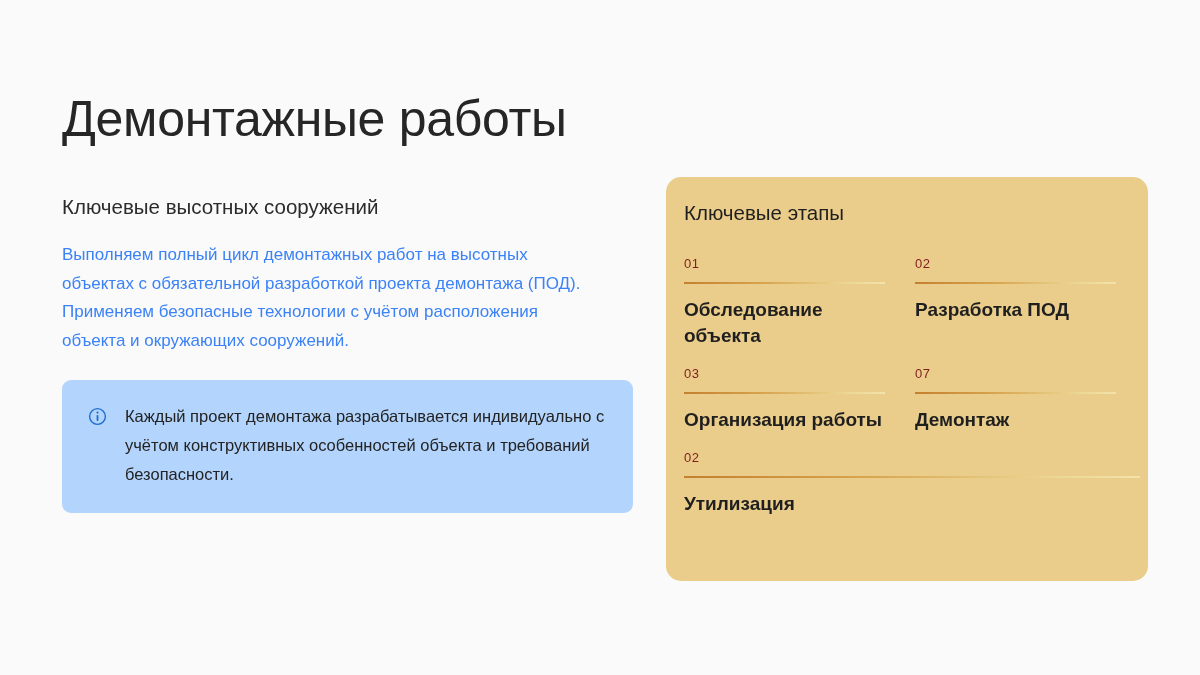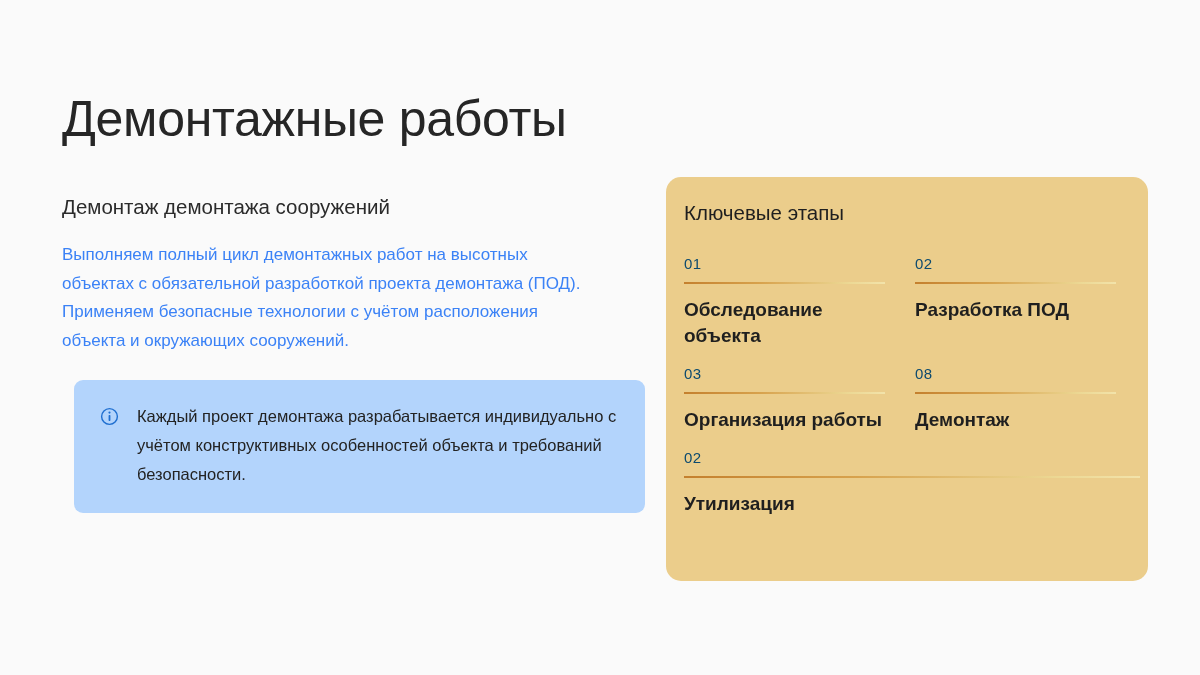--- a/index.html
+++ b/index.html
@@ -59,21 +59,21 @@
     line-height: 28.5px;
     font-weight: 400;
     color: #3b82f6;
     margin: 0;
     max-width: 540px;
   }
 
   
   .callout {
     position: absolute;
-    left: 74px;
+    left: 62px;
     top: 380px;
     width: 571px;
     box-sizing: border-box;
     background: #b3d4fc;
     border-radius: 9px;
     padding: 22px 26px 24px 26px;
     display: flex;
     align-items: flex-start;
     gap: 18px;
   }
@@ -124,24 +124,24 @@
     width: 201px;
     box-sizing: border-box;
     padding-top: 10px;
     padding-bottom: 6px;
   }
   .stage.full {
     width: 100%;
   }
 
   .stage-num {
-    font-size: 15px;
+    font-size: 13px;
     line-height: 18px;
     letter-spacing: 0.5px;
-    color: #0c4a6e;
+    color: #7f1d1d;
     font-weight: 400;
     margin-bottom: 9px;
   }
 
   .stage-rule {
     height: 2px;
     width: 100%;
     background: linear-gradient(to right, #c4802e 0%, #d7a24d 38%, #ecd894 82%, #f2e3aa 100%);
     margin-bottom: 13px;
   }
@@ -154,21 +154,21 @@
   }
 </style>
 </head>
 <body>
 
 <div class="slide">
 
   <h1 class="page-title">Демонтажные работы</h1>
 
   <div class="left-col">
-    <h2 class="section-subtitle">Демонтаж демонтажа сооружений</h2>
+    <h2 class="section-subtitle">Ключевые высотных сооружений</h2>
     <p class="body-text">Выполняем полный цикл демонтажных работ на высотных объектах с обязательной разработкой проекта демонтажа (ПОД). Применяем безопасные технологии с учётом расположения объекта и окружающих сооружений.</p>
   </div>
 
   <div class="callout">
     <svg class="callout-icon" viewBox="0 0 20 20" aria-hidden="true">
       <circle cx="10" cy="10" r="8.3" fill="none" stroke="#1f6fd0" stroke-width="1.5"></circle>
       <circle cx="10" cy="5.9" r="1.15" fill="#1f6fd0"></circle>
       <rect x="9.05" y="8.4" width="1.9" height="6.3" rx="0.7" fill="#1f6fd0"></rect>
     </svg>
     <div class="callout-text">Каждый проект демонтажа разрабатывается индивидуально с учётом конструктивных особенностей объекта и требований безопасности.</div>
@@ -191,21 +191,21 @@
         <div class="stage-title">Разработка ПОД</div>
       </div>
 
       <div class="stage">
         <div class="stage-num">03</div>
         <div class="stage-rule"></div>
         <div class="stage-title">Организация работы</div>
       </div>
 
       <div class="stage">
-        <div class="stage-num">08</div>
+        <div class="stage-num">07</div>
         <div class="stage-rule"></div>
         <div class="stage-title">Демонтаж</div>
       </div>
 
       <div class="stage full">
         <div class="stage-num">02</div>
         <div class="stage-rule"></div>
         <div class="stage-title">Утилизация</div>
       </div>
 

